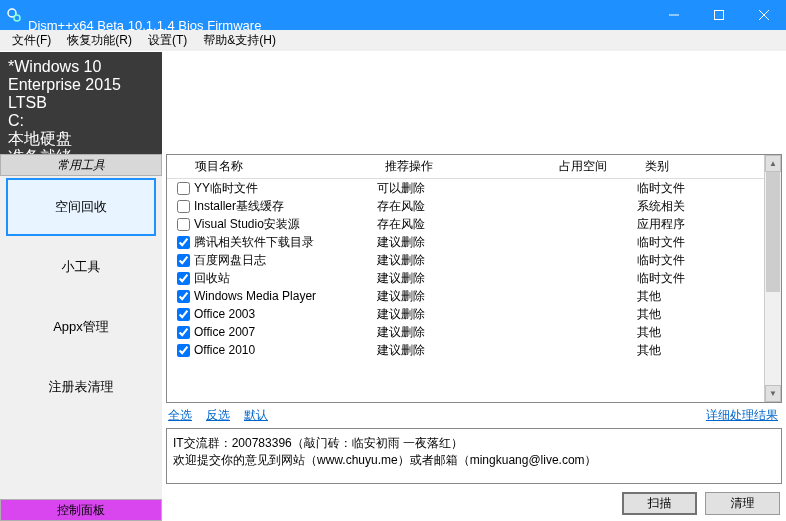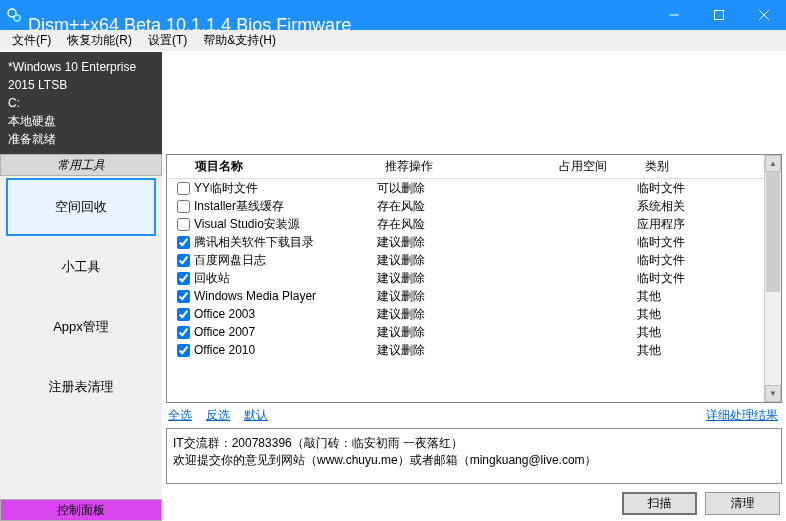--- a/index.html
+++ b/index.html
@@ -1,43 +1,43 @@
 <!DOCTYPE html>
 <html><head>
   <meta charset="utf-8">
   <style>
     * { box-sizing: border-box; margin: 0; padding: 0; font-family: "Microsoft YaHei", "Segoe UI", sans-serif; }
     body { width: 786px; height: 521px; background: #fff; font-size: 12px; overflow: hidden; }
     
     .titlebar { height: 30px; background: #1e90ff; display: flex; align-items: center; color: #fff; }
     .titlebar-icon { margin: 0 6px; width: 16px; height: 16px; display: flex; align-items: center; justify-content: center; }
-    .titlebar-title { flex: 1; font-size: 18px; margin-top: 20px; }
+    .titlebar-title { flex: 1; font-size: 13px; margin-top: 20px; }
     .win-controls { display: flex; height: 100%; }
     .win-btn { width: 45px; height: 100%; display: flex; align-items: center; justify-content: center; cursor: pointer; }
     
     .menubar { height: 22px; background: #f0f0f0; display: flex; align-items: center; padding: 0 4px; border-bottom: 1px solid #fff; }
     .menu-item { padding: 2px 8px; cursor: pointer; }
     
     .content { display: flex; height: calc(100% - 52px); }
     
     .left-panel { width: 162px; display: flex; flex-direction: column; }
-    .info-box { height: 102px; background: #3a3a3a; color: #fff; padding: 6px 8px; font-size: 12px; line-height: 18px; }
+    .info-box { height: 102px; background: #3a3a3a; color: #fff; padding: 6px 8px; font-size: 16px; line-height: 18px; }
     .sidebar { flex: 1; background: #f0f0f0; display: flex; flex-direction: column; }
     .sidebar-header { height: 22px; background: #d8d8d8; border: 1px solid #b0b0b0; text-align: center; line-height: 20px; font-size: 12px; font-style: italic; }
     .sidebar-items { flex: 1; }
     .sidebar-item { height: 58px; display: flex; align-items: center; justify-content: center; font-size: 13px; cursor: pointer; border: 1px solid transparent; margin: 2px 6px; }
     .sidebar-item.active { background: #e8f4ff; border: 2px solid #1e90ff; }
     .sidebar-footer { height: 22px; background: #d946ef; border: 1px solid #b0b0b0; text-align: center; line-height: 20px; font-size: 12px; margin-top: auto; }
     
     .right-panel { flex: 1; display: flex; flex-direction: column; padding: 4px; }
     .spacer { height: 98px; }
     .table-wrap { border: 1px solid #888; flex: 1; overflow: hidden; position: relative; background: #fff; }
     .table-header { display: flex; height: 24px; background: #fff; border-bottom: 1px solid #ddd; align-items: center; }
     .th { padding: 0 8px; font-size: 12px; }
-    .th1 { width: 210px; padding-left: 28px; font-weight: bold; }
+    .th1 { width: 210px; padding-left: 28px; }
     .th2 { width: 152px; }
     .th3 { width: 108px; text-align: center; }
     .th4 { flex: 1; }
     .table-body { overflow-y: auto; }
     .row { display: flex; height: 18px; align-items: center; font-size: 12px; }
     .cb-cell { width: 210px; display: flex; align-items: center; padding-left: 10px; gap: 4px; }
     .cb-cell input { width: 13px; height: 13px; }
     .cell2 { width: 152px; }
     .cell3 { width: 108px; }
     .cell4 { flex: 1; }

